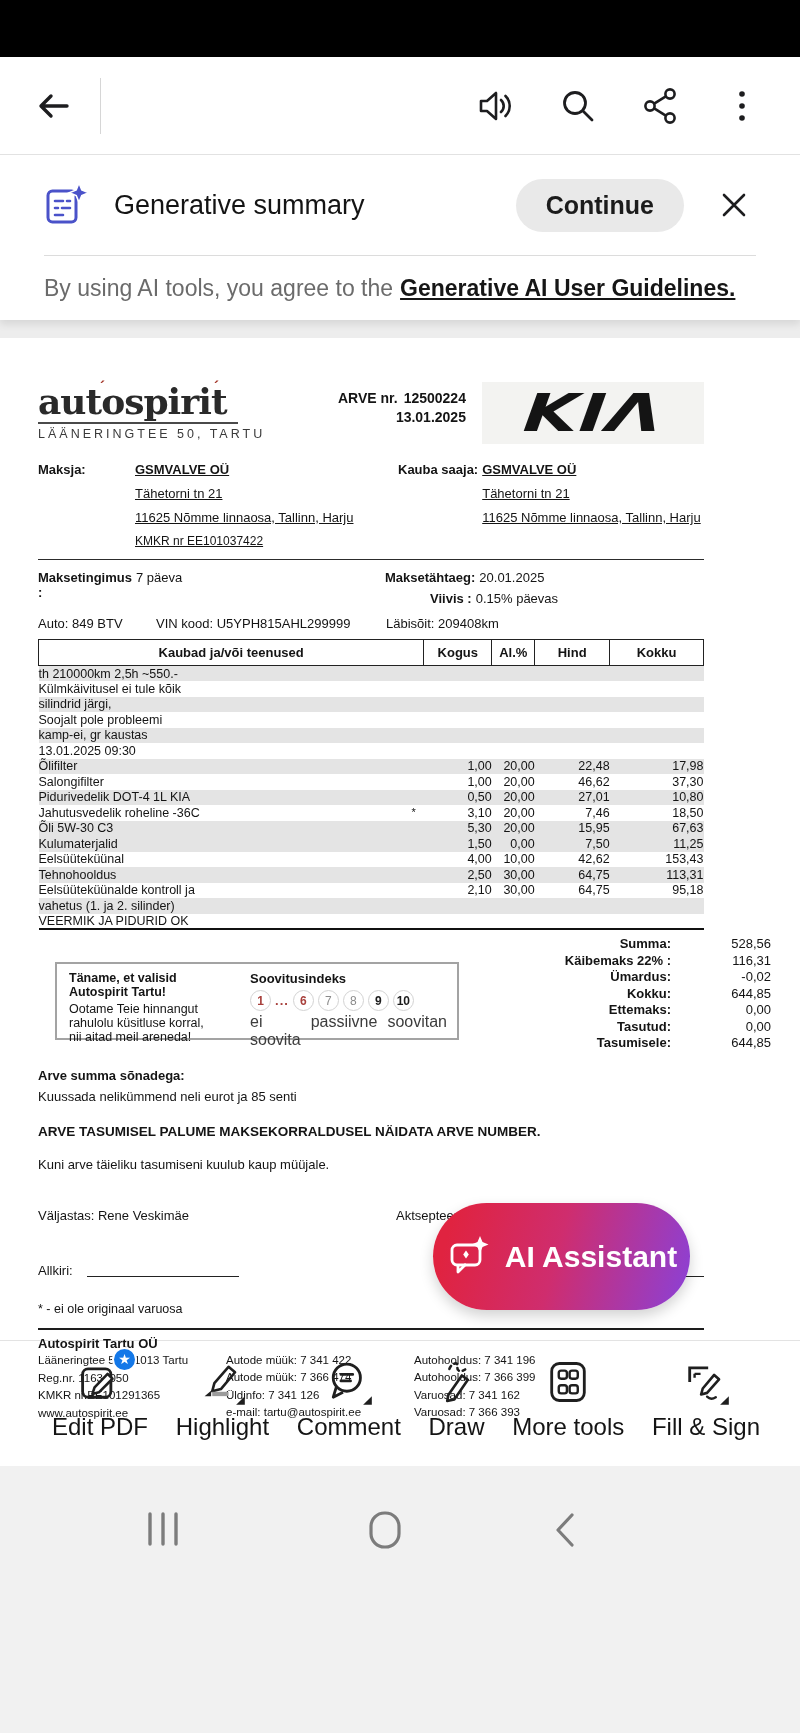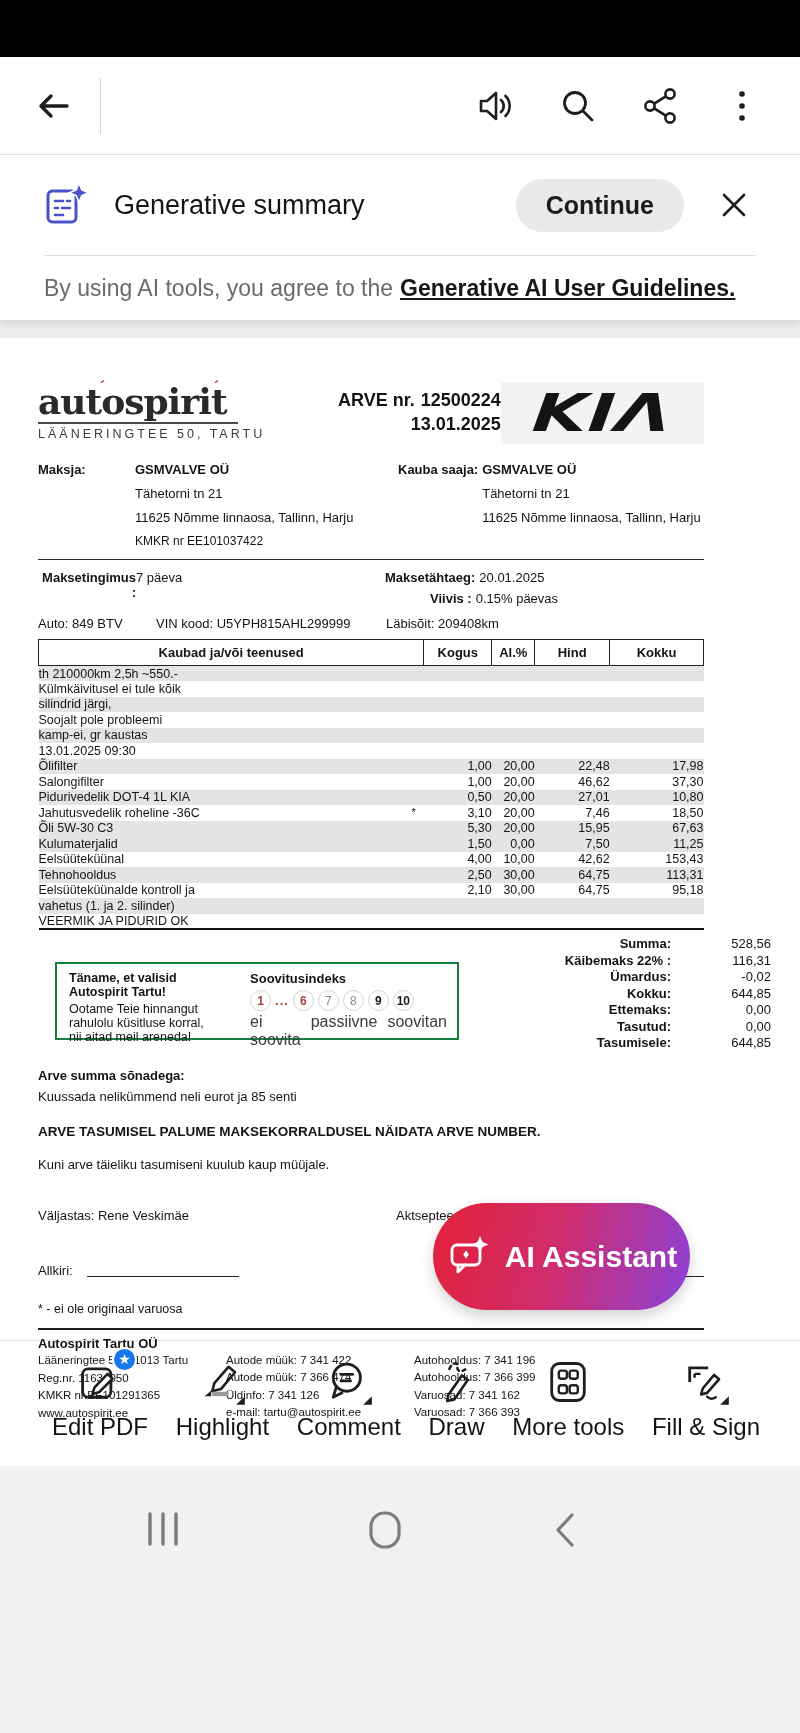--- a/index.html
+++ b/index.html
@@ -33,42 +33,42 @@
 
   
   .doc { background:#fff; height:1002px; padding:44px 96px 0 38px; font-size:13px; color:#141414; position:relative; }
 
   .doc-head { display:flex; align-items:flex-start; }
   .logo-wrap { width:200px; position:relative; }
   .logo-text { font-family:"DejaVu Serif", serif; font-weight:700; font-size:36px; letter-spacing:-1px; color:#2a2a2a; line-height:38px; }
   .logo-acc { position:absolute; color:#a33326; font-weight:700; font-size:15px; top:-4px; }
   .logo-acc.a1 { left:62px; } .logo-acc.a2 { left:176px; }
   .logo-addr { border-top:2px solid #4a4a4a; margin-top:2px; padding-top:3px; font-size:12.5px; letter-spacing:3px; color:#3a3a3a; white-space:nowrap; }
-  .arve-block { margin-left:100px; margin-top:8px; font-weight:700; font-size:18px; white-space:nowrap; }
+  .arve-block { margin-left:100px; margin-top:8px; font-weight:700; font-size:14px; white-space:nowrap; }
   .arve-line { display:flex; gap:6px; }
   .arve-date { text-align:right; padding-right:0; margin-top:3px; }
   .kia-box { margin-left:auto; width:222px; height:62px; background:#f3f3f1; display:flex; align-items:center; justify-content:center; overflow:hidden; }
   .kia-mark { font-weight:800; font-style:italic; font-size:52px; letter-spacing:1px; color:#141414;
     transform:scale(1.35,1) skewX(-4deg); font-family:"DejaVu Sans", sans-serif; }
 
   .parties { display:flex; margin-top:18px; }
   .party { display:flex; }
   .party.p1 { width:360px; }
   .p-label { font-weight:700; width:97px; flex:none; }
   .party.p2 .p-label { width:auto; margin-right:4px; }
-  .p-body div { margin-bottom:9px; }
+  .p-body div { margin-bottom:9px;text-decoration:underline; }
   .p-name { font-weight:700; }
   .p-vat { font-size:12px; }
 
   .rule { border-top:1.5px solid #2c2c2c; margin-top:2px; }
 
   .terms { margin-top:10px; display:flex; }
   .terms .lbl { font-weight:700; }
   .t-left { width:347px; display:flex; }
-  .t-left .lbl { width:98px;text-align:right; }
+  .t-left .lbl { width:98px; }
   .t-right .row { display:flex; margin-bottom:6px; }
   .t-right .row.viivis { justify-content:flex-start; padding-left:45px; }
   .t-right .lbl { margin-right:4px; }
 
   .vehicle { display:flex; margin-top:4px; }
   .vehicle span:nth-child(1){ width:118px; }
   .vehicle span:nth-child(2){ width:230px; }
 
   
   table.items { width:100%; border-collapse:collapse; margin-top:8px; font-size:12.5px; }
@@ -77,21 +77,21 @@
   table.items tbody tr.stripe { background:#e4e4e4; }
   table.items tbody { border-bottom:2px solid #111; }
   td.c-desc { padding-left:12px; }
   td.c-desc .note { float:right; margin-right:8px; font-size:11px; }
   td.num { text-align:right; }
   td.c-qty { padding-right:18px; } td.c-al { padding-right:7px; }
   td.c-price { padding-right:19px; } td.c-total { padding-right:38px; }
 
   
   .after-table { display:flex; margin-top:6px; }
-  .fb-box { border:2px solid #15803d; width:404px; margin-left:17px; margin-top:26px; padding:7px 10px 8px 12px; display:flex; gap:14px; height:78px; }
+  .fb-box { border:2px solid #a3a3a3; width:404px; margin-left:17px; margin-top:26px; padding:7px 10px 8px 12px; display:flex; gap:14px; height:78px; }
   .fb-left { width:225px; font-size:12.5px; }
   .fb-title { font-weight:700; margin-bottom:3px; }
   .fb-right { flex:1; }
   .fb-idx { font-weight:700; margin-bottom:4px; }
   .scale { display:flex; align-items:center; gap:4px; margin-bottom:2px; }
   .pill { width:21px; height:21px; border:1px solid #d3d3d3; border-radius:50%; display:flex; align-items:center; justify-content:center; font-size:12px; background:#fff; }
   .pill.red { color:#a8403c; font-weight:700; }
   .pill.gray { color:#8a8a8a; }
   .pill.dark { color:#1c1c1c; font-weight:700; }
   .dots { color:#a8403c; font-weight:700; letter-spacing:1px; }

